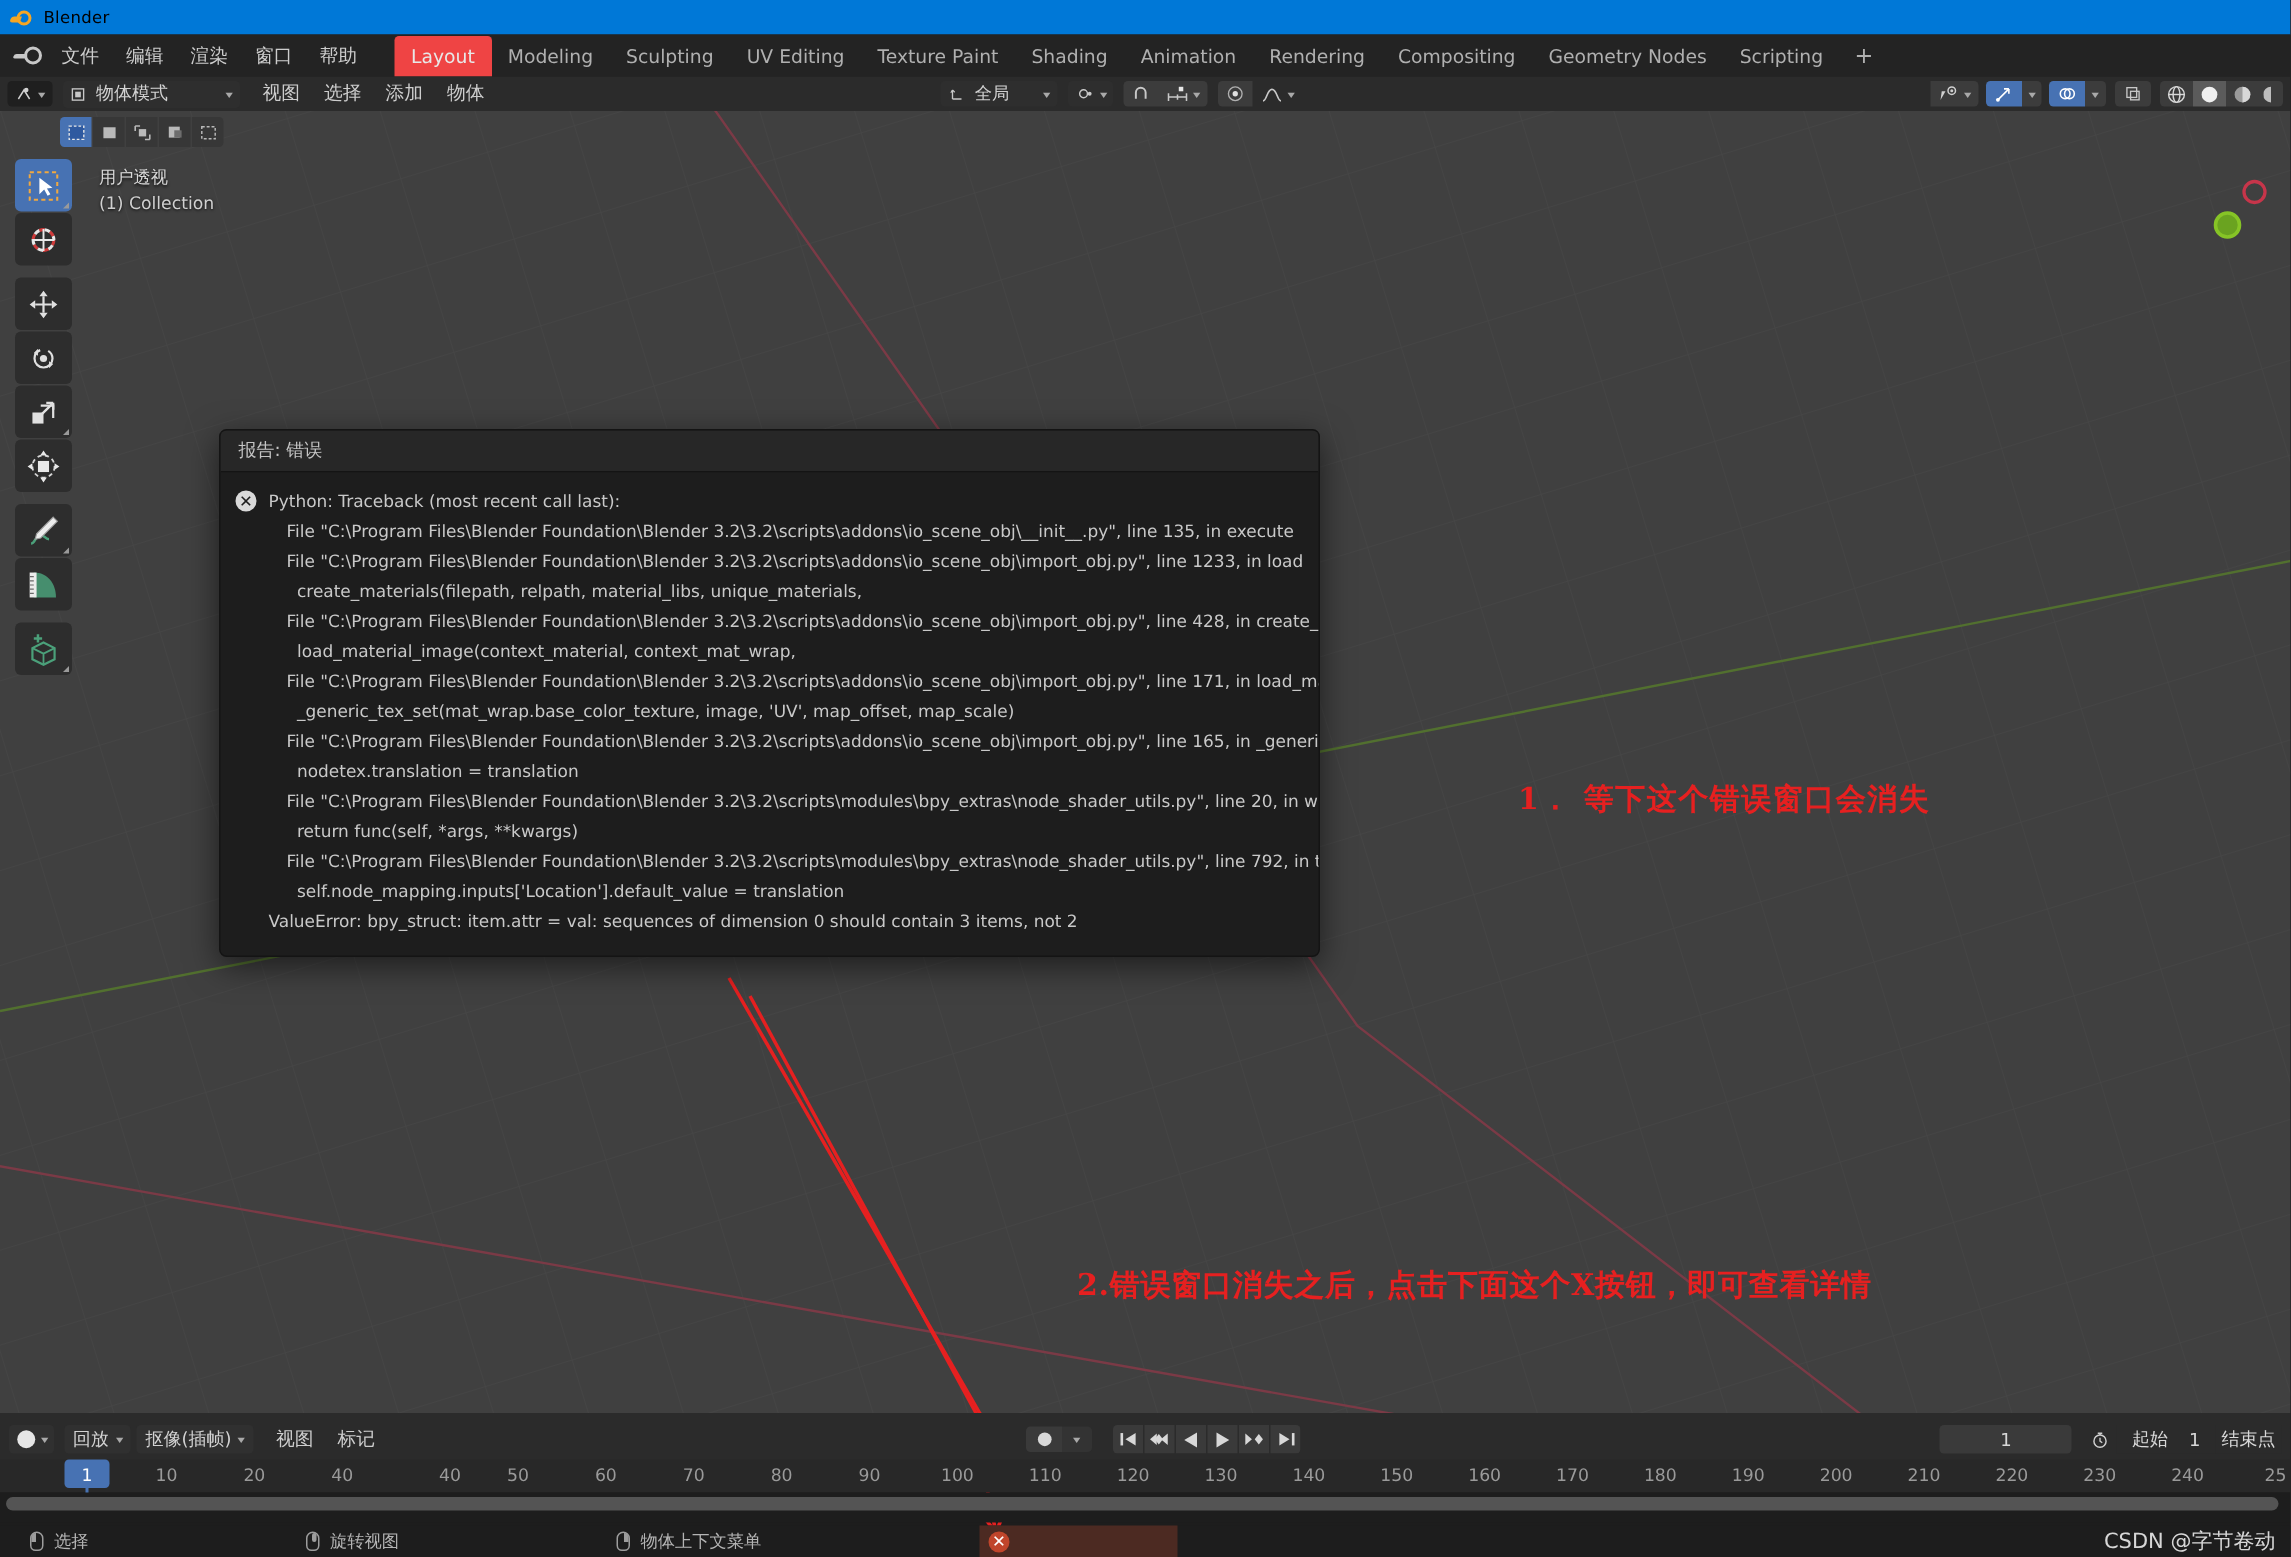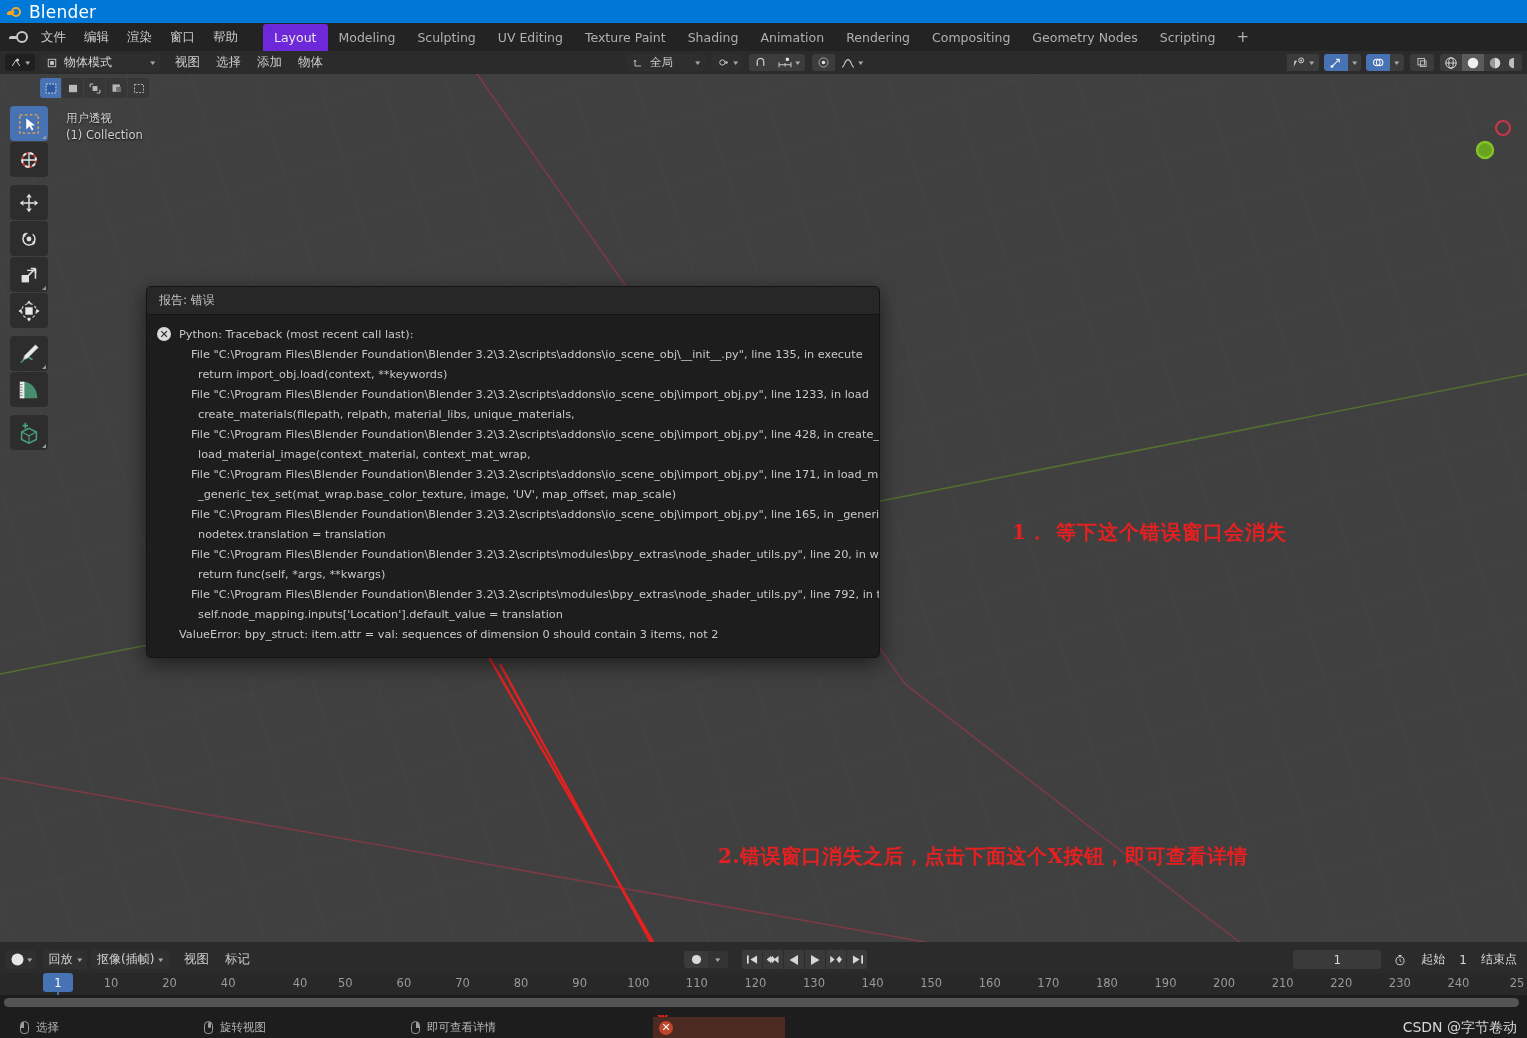--- a/index.html
+++ b/index.html
@@ -10,21 +10,21 @@
     overflow: hidden;
   }
   #app { position: relative; width: 1527px; height: 1038px; }
 
   
   .titlebar {
     position: absolute; top: 0; left: 0; width: 1527px; height: 23px;
     background: #0078d7; display: flex; align-items: center; gap: 8px;
     padding-left: 7px;
   }
-  .titlebar .tb-title { color: #ffffff; font-size: 17px; letter-spacing: .2px; }
+  .titlebar .tb-title { color: #000000; font-size: 11px; letter-spacing: .2px; }
   .blender-logo-sm { width: 14px; height: 14px; position: relative; }
   .blender-logo-sm .ring {
     position: absolute; right: 0; top: 2px; width: 10px; height: 10px;
     border-radius: 50%; border: 2.5px solid #f5a623; background: transparent;
   }
   .blender-logo-sm .tail {
     position: absolute; left: 0; top: 6px; width: 7px; height: 3.5px;
     background: #f5a623; border-radius: 2px 0 0 2px;
     transform: skewX(-20deg);
   }
@@ -48,21 +48,21 @@
   .menu-item {
     color: #cdcdcd; font-size: 12.5px; padding: 4px 9px; cursor: default;
     white-space: nowrap;
   }
 
   .ws-tabs { display: flex; align-items: center; margin-left: 16px; height: 28px; }
   .ws-tab {
     color: #b0b0b0; font-size: 12.5px; padding: 5px 11px; border-radius: 3px 3px 0 0;
     white-space: nowrap; cursor: default; line-height: 17px;
   }
-  .ws-tab.active { background: #6d28d9; color: #e8e8e8; }
+  .ws-tab.active { background: #ef4444; color: #e8e8e8; }
   .ws-add { color: #b0b0b0; font-size: 15px; padding: 0 10px; cursor: default; }
 
   
   .vp-header {
     position: absolute; top: 51px; left: 0; width: 1527px; height: 23px;
     background: #2b2b2b; display: flex; align-items: center; padding: 0 5px;
   }
   .hbtn {
     height: 17px; background: #2e2e2e; border: none; border-radius: 3px;
     display: inline-flex; align-items: center; gap: 3px; color: #cfcfcf;
@@ -570,21 +570,20 @@
   <svg style="position:absolute;left:630px;top:950px;" width="70" height="80">
     <path d="M28 42 L34 72 M22 56 L34 72 L40 56" stroke="#e62020" stroke-width="2.4" fill="none"></path>
   </svg>
 
   <div class="report-dlg">
     <div class="report-title">报告: 错误</div>
     <div class="report-body">
       <span class="err-icon">✕</span>
       <div class="tb-line head">Python: Traceback (most recent call last):</div>
       <div class="tb-line lvl1">File "C:\Program Files\Blender Foundation\Blender 3.2\3.2\scripts\addons\io_scene_obj\__init__.py", line 135, in execute</div>
-      <div class="tb-line lvl2">return import_obj.load(context, **keywords)</div>
       <div class="tb-line lvl1">File "C:\Program Files\Blender Foundation\Blender 3.2\3.2\scripts\addons\io_scene_obj\import_obj.py", line 1233, in load</div>
       <div class="tb-line lvl2">create_materials(filepath, relpath, material_libs, unique_materials,</div>
       <div class="tb-line lvl1">File "C:\Program Files\Blender Foundation\Blender 3.2\3.2\scripts\addons\io_scene_obj\import_obj.py", line 428, in create_materials</div>
       <div class="tb-line lvl2">load_material_image(context_material, context_mat_wrap,</div>
       <div class="tb-line lvl1">File "C:\Program Files\Blender Foundation\Blender 3.2\3.2\scripts\addons\io_scene_obj\import_obj.py", line 171, in load_material_image</div>
       <div class="tb-line lvl2">_generic_tex_set(mat_wrap.base_color_texture, image, 'UV', map_offset, map_scale)</div>
       <div class="tb-line lvl1">File "C:\Program Files\Blender Foundation\Blender 3.2\3.2\scripts\addons\io_scene_obj\import_obj.py", line 165, in _generic_tex_set</div>
       <div class="tb-line lvl2">nodetex.translation = translation</div>
       <div class="tb-line lvl1">File "C:\Program Files\Blender Foundation\Blender 3.2\3.2\scripts\modules\bpy_extras\node_shader_utils.py", line 20, in wrapper</div>
       <div class="tb-line lvl2">return func(self, *args, **kwargs)</div>
@@ -723,21 +722,21 @@
     <span class="status-item" style="margin-left:20px;">
       <span class="mouse-ico"></span>
       <span>选择</span>
     </span>
     <span class="status-item" style="margin-left:145px;">
       <span class="mouse-ico mid"></span>
       <span>旋转视图</span>
     </span>
     <span class="status-item" style="margin-left:145px;">
       <span class="mouse-ico right"></span>
-      <span>即可查看详情</span>
+      <span>物体上下文菜单</span>
     </span>
     <span class="err-status">
       <span class="circ">✕</span>
     </span>
     <span class="watermark">CSDN @字节卷动</span>
   </div>
 
 </div>
 
 </body></html>

